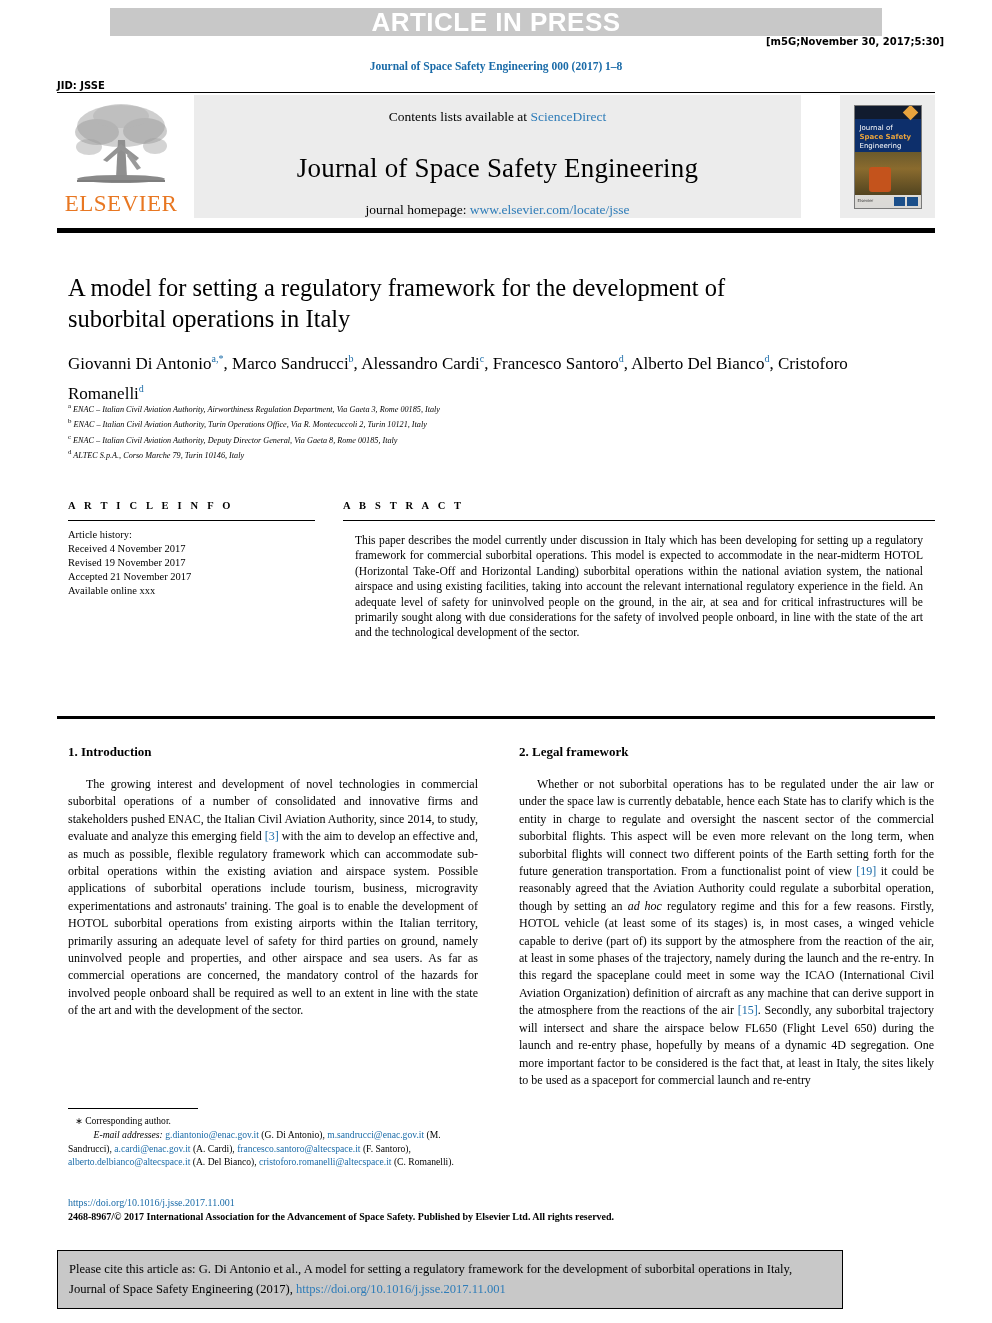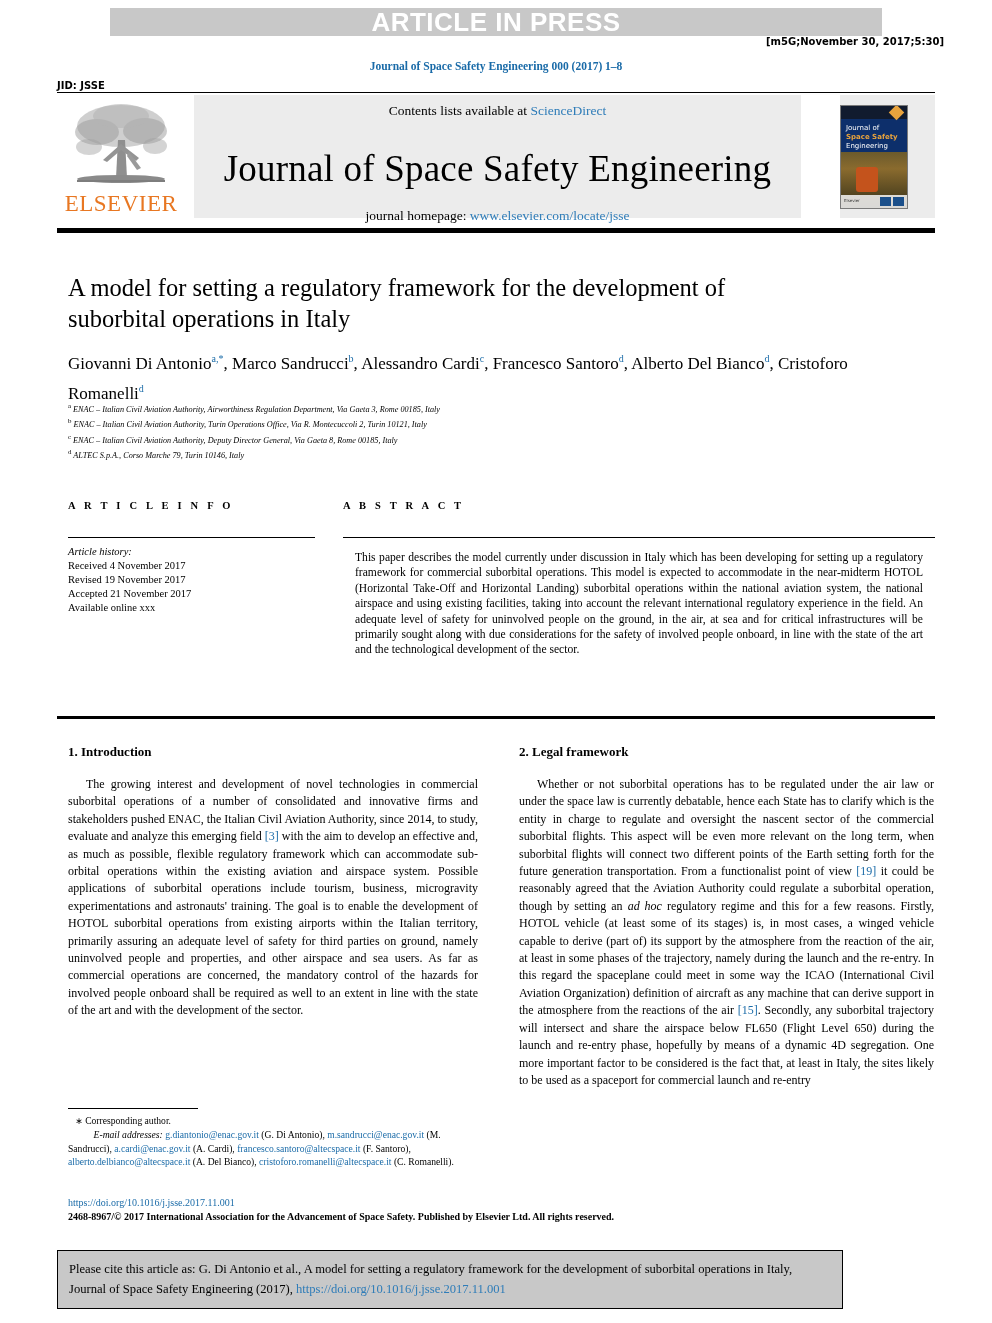--- a/index.html
+++ b/index.html
@@ -103,33 +103,33 @@
     display: flex; flex-direction: column;
     align-items: center; justify-content: center;
   }
   .contents-line {
     font-size: 13.5px;
     margin-top: 13px;
   }
   .contents-line .sd { color: #2e7cb8; }
   .journal-title-big {
     font-family: "Liberation Serif", serif;
-    font-size: 37px;
+    font-size: 27px;
     margin: 28px 0 18px 0;
     letter-spacing: 0.2px;
   }
   .homepage-line { font-size: 13.5px; }
   .homepage-line .url { color: #2e7cb8; }
 
   .cover-box {
     position: absolute;
     right: 0; top: 0;
     width: 95px; height: 123px;
     background: #ececec;
-    display: flex; align-items: center; justify-content: flex-start;
+    display: flex; align-items: center; justify-content: center;
   }
   .cover-img {
     width: 68px; height: 104px;
     background: #0d2f6b;
     position: relative;
     overflow: hidden;
     border: 1px solid #7a7a7a;
   }
   .cover-top-strip {
     position: absolute; left: 0; top: 0; width: 100%; height: 13px;
@@ -214,28 +214,27 @@
   .col-abs {
     position: absolute;
     left: 343px; top: 500px;
     width: 592px;
   }
   .sec-head {
     font-family: "Liberation Serif", serif;
     font-weight: bold;
     font-size: 10.5px;
     letter-spacing: 3.2px;
-    margin-bottom: 26px;
+    margin-bottom: 9px;
   }
   .hr-box {
     border-top: 1.6px solid #000;
     margin-bottom: 7px;
   }
   .hist-title {
-    font-style: italic;
     font-size: 10.5px;
     line-height: 14px;
   }
   .hist-line {
     font-size: 10.5px;
     line-height: 14px;
   }
   .abs-p {
     font-size: 11.6px;
     line-height: 15.4px;

